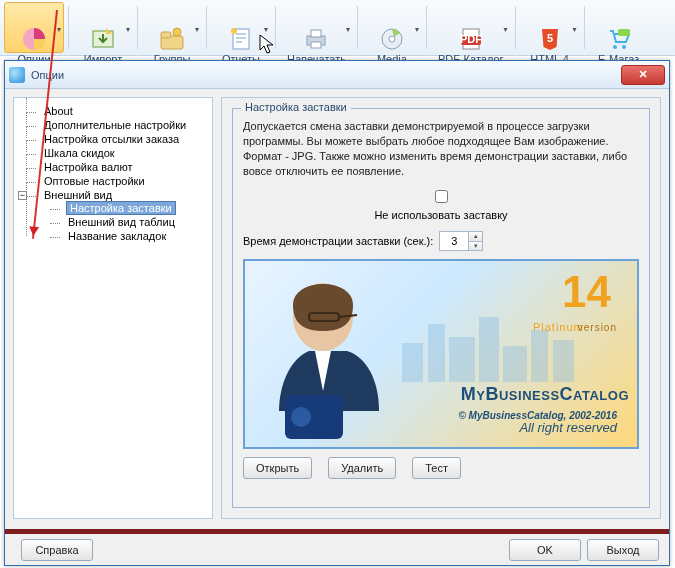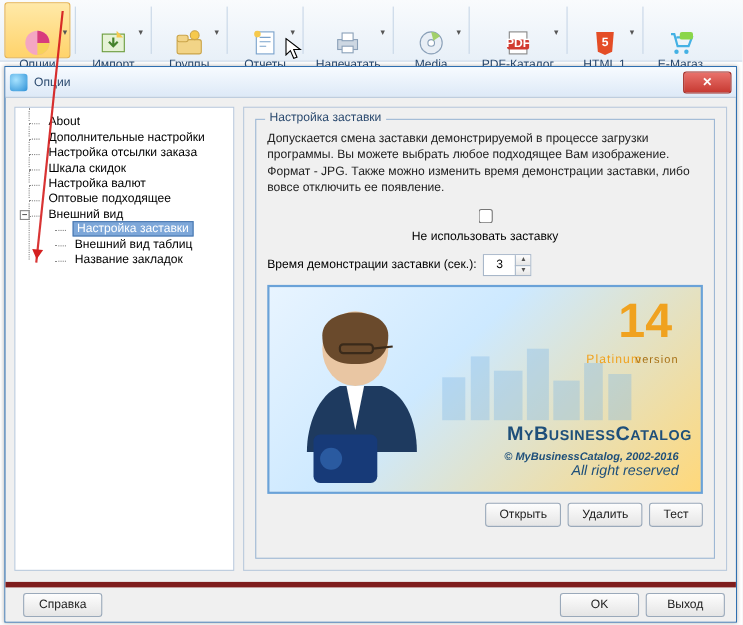--- a/index.html
+++ b/index.html
@@ -51,21 +51,21 @@
   .splash .city { position:absolute; left:40%; top:30%; right:5%; bottom:35%; opacity:.35; }
   .splash .city .bld { position:absolute; bottom:0; background:#7fb7e6; }
   .splash .person { position:absolute; left:8px; bottom:0; width:160px; height:180px; }
   .splash .version-num { position:absolute; right:26px; top:6px; font-size:44px; font-weight:bold; color:#f0a21f; }
   .splash .edition { position:absolute; right:20px; top:52px; font-size:20px; font-weight:normal; color:#f0a21f; letter-spacing:1px; }
   .splash .edition .sub { font-size:10px; color:#a77015; margin-left:-6px; }
   .splash .brand { position:absolute; right:8px; bottom:42px; font-size:18px; font-weight:bold; color:#1e4f7a; font-variant: small-caps; letter-spacing:0.5px;}
   .splash .copy { position:absolute; right:20px; bottom:26px; font-size:10px; font-style:italic; font-weight:bold; color:#1e4f7a; }
   .splash .rights { position:absolute; right:20px; bottom:12px; font-size:13px; font-style:italic; color:#1e4f7a; }
 
-  .action-row { display:flex; gap:6px;justify-content:flex-end; }
+  .action-row { display:flex; gap:16px; }
   .btn { height:22px; padding:0 12px; background:linear-gradient(#fdfdfd,#e5e5e5); border:1px solid #9aa9ba; border-radius:3px; cursor:pointer; color:#222; }
 
   
   .footer { position:absolute; left:0; right:0; bottom:0; height:36px; border-top:5px solid #7f1d1d; background:#f0f0f0; display:flex; align-items:center; padding:0 10px; }
   .footer .spacer { flex:1; }
   .footer .btn { min-width:72px; margin-left:6px; }
 
   
   .arrow { position:absolute; left:56px; top:10px; width:2px; height:230px; background: linear-gradient(rgba(213,32,32,0.95), rgba(213,32,32,0.9)); transform: rotate(6deg); transform-origin: top; z-index: 50; pointer-events:none; }
   .arrow::after { content:""; position:absolute; bottom:-2px; left:-4px; border:5px solid transparent; border-top:9px solid #d52020; }
@@ -160,21 +160,21 @@
     <span class="dd">▾</span>
   </div>
   <div class="sep"></div>
   <div class="tool-item">
     <span class="ticon">
       <svg width="26" height="26">
           <path d="M5 3h16l-1.5 18L13 24l-6.5-3z" fill="#e44d26"></path>
           <text x="13" y="16" font-size="10" fill="#fff" text-anchor="middle" font-weight="bold">5</text>
         </svg>
     </span>
-    <span class="tlabel">HTML 1</span>
+    <span class="tlabel">HTML 4</span>
     <span class="dd">▾</span>
   </div>
   <div class="sep"></div>
   <div class="tool-item">
     <span class="ticon">
       <svg width="26" height="26">
           <circle cx="9" cy="21" r="2" fill="#44b1e4"></circle>
           <circle cx="18" cy="21" r="2" fill="#44b1e4"></circle>
           <path d="M4 5h3l3 11h10l3-8H9" fill="none" stroke="#44b1e4" stroke-width="2"></path>
           <rect x="12" y="3" width="12" height="7" rx="2" fill="#8bd64a"></rect>
@@ -195,21 +195,21 @@
 
   <div class="dialog-body">
     <div class="tree-panel">
       <div class="tree">
         <ul>
           <li><span class="node-label">About</span></li>
           <li><span class="node-label">Дополнительные настройки</span></li>
           <li><span class="node-label">Настройка отсылки заказа</span></li>
           <li><span class="node-label">Шкала скидок</span></li>
           <li><span class="node-label">Настройка валют</span></li>
-          <li><span class="node-label">Оптовые подходящее</span></li>
+          <li><span class="node-label">Оптовые настройки</span></li>
           <li class="has-children">
             <span class="expander">−</span>
             <span class="node-label">Внешний вид</span>
             <ul>
               <li class="selected"><span class="node-label">Настройка заставки</span></li>
               <li><span class="node-label">Внешний вид таблиц</span></li>
               <li><span class="node-label">Название закладок</span></li>
             </ul>
           </li>
         </ul>

